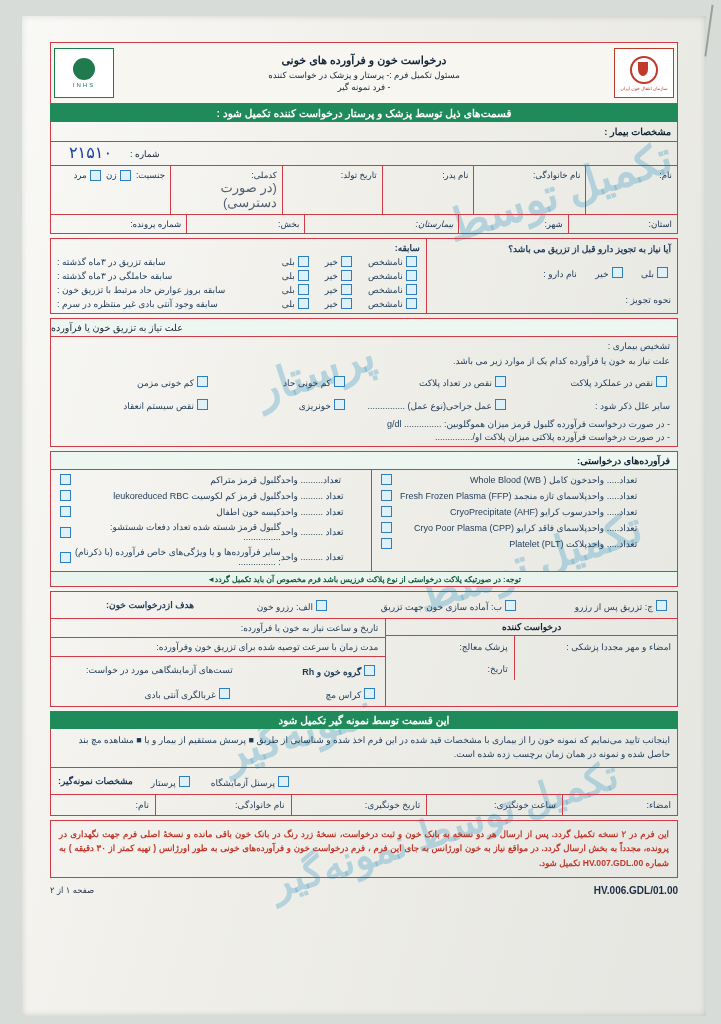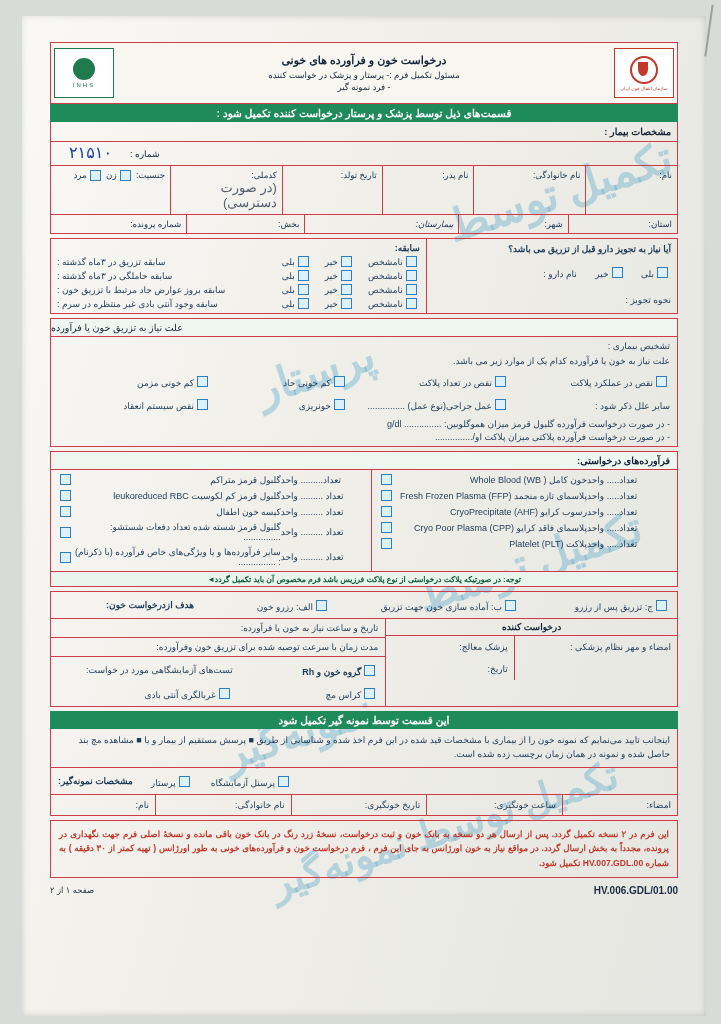--- a/index.html
+++ b/index.html
@@ -296,21 +296,21 @@
       <div style="flex:.9;"><span class="chk"></span><span class="lbl">الف: رزرو خون</span></div>
       <div style="flex:.9;text-align:right;font-weight:bold;" class="lbl">هدف ازدرخواست خون:</div>
     </div>
 
     <div class="bx" style="border-top:none;display:flex;">
 
       <div style="flex:1;border-left:1.1px solid #cf3b46;">
         <div style="text-align:center;font-size:9px;font-weight:bold;color:#123;padding:3px 0;border-bottom:1.1px solid #cf3b46;">درخواست کننده</div>
         <div style="display:flex;">
           <div style="flex:1.3;padding:6px;border-left:1.1px solid #cf3b46;">
-            <div class="lbl">امضاء و مهر نظام پزشکی :</div>
+            <div class="lbl">امضاء و مهر مجددا پزشکی :</div>
           </div>
           <div style="flex:1;padding:6px;">
             <div class="lbl">پزشک معالج:</div>
             <div class="lbl" style="margin-top:12px;">تاریخ:</div>
           </div>
         </div>
       </div>
 
       <div style="flex:1.15;">
         <div style="padding:4px 7px;border-bottom:1.1px solid #cf3b46;" class="lbl">تاریخ و ساعت نیاز به خون یا فرآورده:</div>

